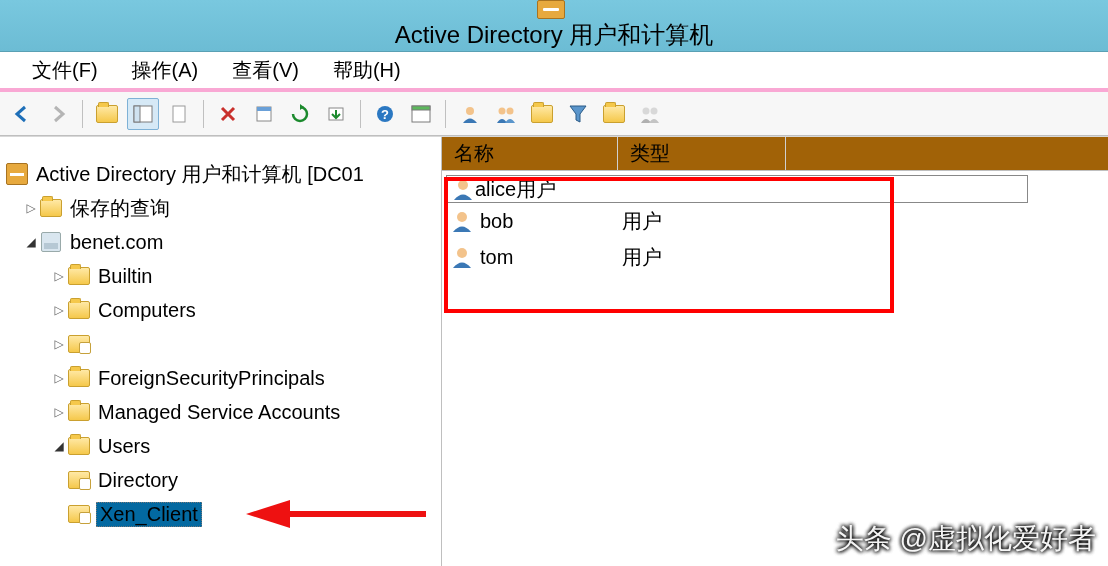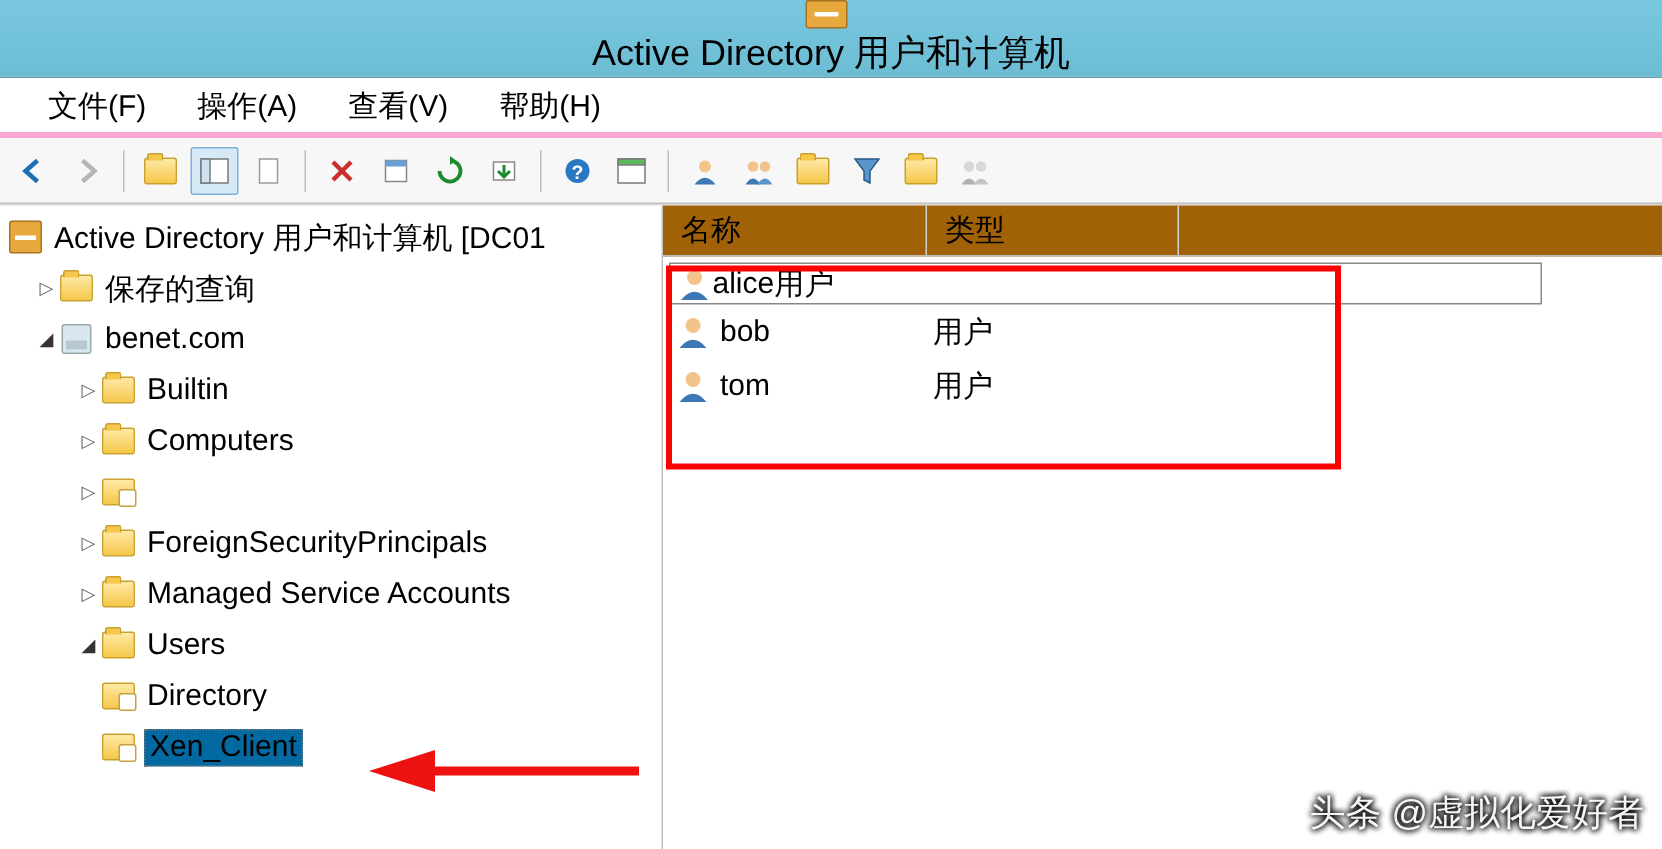--- a/index.html
+++ b/index.html
@@ -8,21 +8,21 @@
   .titlebar .sysicon { width: 28px; height: 28px; background: #e7a93e; border: 1px solid #a87321; border-radius: 2px; display: flex; align-items: center; justify-content: center; margin-right: 6px; }
   .titlebar .sysicon::after { content: ""; width: 16px; height: 3px; background: #fff; border-radius: 1px; }
   .titlebar .title-text { flex: 1; text-align: center; font-size: 24px; }
   .menubar { height: 40px; background: #fff; display: flex; align-items: center; border-bottom: 4px solid #f9a8d4; padding-left: 18px; }
   .menubar .menu-item { padding: 6px 14px; margin-right: 6px; cursor: default; }
   .toolbar { height: 44px; background: #f7f7f7; display: flex; align-items: center; border-bottom: 1px solid #bfbfbf; padding: 0 6px; gap: 4px; }
   .toolbar .sep { width: 1px; height: 28px; background: #c0c0c0; margin: 0 4px; }
   .tb-btn { width: 32px; height: 32px; display: flex; align-items: center; justify-content: center; border: 1px solid transparent; border-radius: 2px; }
   .tb-btn.sel { border: 1px solid #7eb1d6; background: #d6e9f6; }
   .main { display: flex; height: calc(100% - 136px); border-top: 1px solid #d8d8d8; }
-  .tree-pane { width: 442px; border-right: 1px solid #bfbfbf; padding: 4px 0; overflow: hidden; }
+  .tree-pane { width: 442px; border-right: 1px solid #bfbfbf; padding: 20px 0; overflow: hidden; }
   .list-pane { flex: 1; position: relative; }
   .tree-item { display: flex; align-items: center; height: 34px; padding-left: 6px; white-space: nowrap; }
   .tree-item .twisty { width: 18px; text-align: center; color: #666; font-size: 12px; }
   .tree-item .icon { width: 22px; height: 22px; margin-right: 6px; display: flex; align-items: center; justify-content: center; }
   .folder-icon { width: 22px; height: 18px; background: linear-gradient(#ffe9a6, #f5c84b); border: 1px solid #caa02f; border-radius: 2px; position: relative; }
   .folder-icon::before { content: ""; position: absolute; top: -4px; left: 1px; width: 9px; height: 4px; background: #f5c84b; border: 1px solid #caa02f; border-bottom: none; border-radius: 2px 2px 0 0; }
   .ou-folder-icon { width: 22px; height: 18px; background: linear-gradient(#ffe9a6, #f5c84b); border: 1px solid #caa02f; border-radius: 2px; position: relative; }
   .ou-folder-icon::after { content: ""; position: absolute; right: -2px; bottom: -2px; width: 10px; height: 10px; background: #fff; border: 1px solid #c6a13c; border-radius: 2px; }
   .domain-icon { width: 20px; height: 20px; border: 1px solid #9aa; border-radius: 2px; background: #d9e6ef; position: relative; }
   .domain-icon::after { content: ""; position: absolute; bottom: 2px; left: 2px; right: 2px; height: 6px; background: #b6c8d4; }
@@ -34,21 +34,21 @@
   .col-headers .col { padding-left: 12px; border-right: 1px solid #d0d0d0; height: 100%; display: flex; align-items: center; }
   .col-name { width: 176px; }
   .col-type { width: 168px; }
   .col-desc { flex: 1; }
   .user-row { display: flex; align-items: center; height: 36px; padding-left: 8px; }
   .user-row .uicon { width: 24px; height: 24px; margin-right: 6px; }
   .user-row .cell-name { width: 142px; }
   .user-row .cell-type { width: 168px; }
   .hl-box { position: absolute; border: 4px solid #f00; pointer-events: none; }
   .arrow { position: absolute; pointer-events: none; }
-  .watermark { position: absolute; right: 12px; bottom: 8px; font-size: 24px; color: rgba(255,255,255,0.95); text-shadow: 0 0 4px #000, 0 0 4px #000, 0 0 4px #000; }
+  .watermark { position: absolute; right: 12px; bottom: 8px; font-size: 28px; color: rgba(255,255,255,0.95); text-shadow: 0 0 4px #000, 0 0 4px #000, 0 0 4px #000; }
 </style>
 </head>
 <body>
 
 <div class="titlebar">
   <div class="sysicon"></div>
   <div class="title-text">Active Directory 用户和计算机</div>
 </div>
 
 <div class="menubar">

